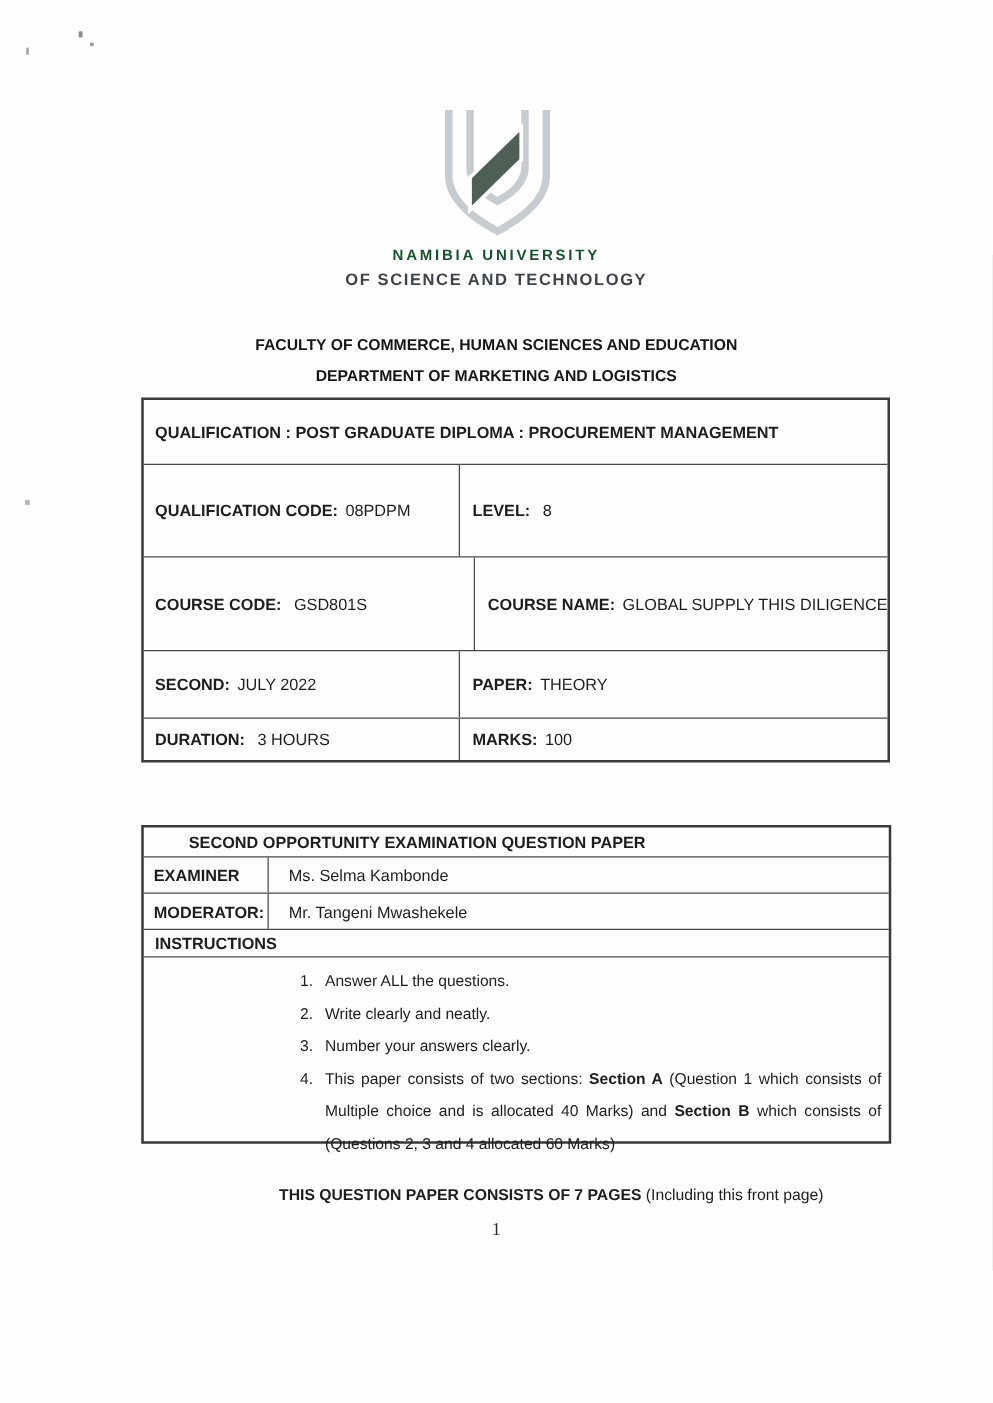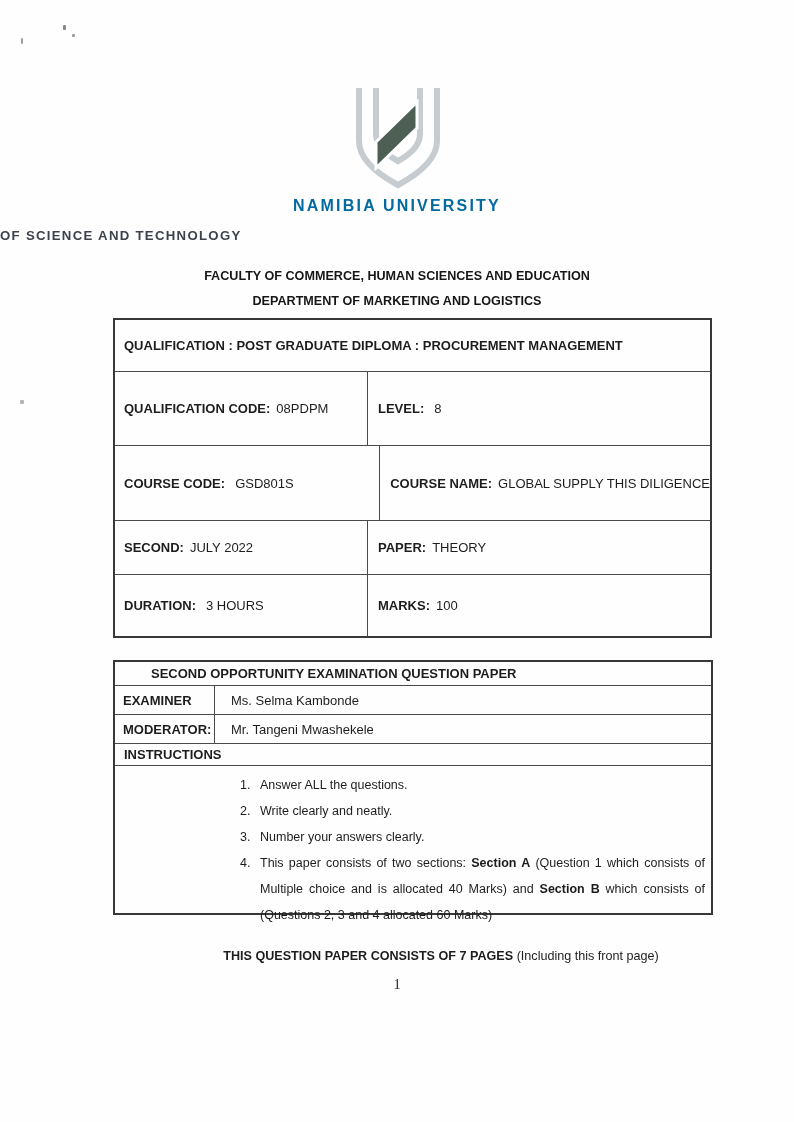--- a/index.html
+++ b/index.html
@@ -9,22 +9,22 @@
   
   .speck{position:absolute;background:#8a8a8a;border-radius:1px;}
   .s1{left:63px;top:25px;width:3px;height:5px;}
   .s2{left:72px;top:34px;width:3px;height:3px;background:#9a9a9a;}
   .s3{left:21px;top:38px;width:2px;height:6px;background:#9f9f9f;}
   .s4{left:20px;top:400px;width:4px;height:4px;background:#b5b5b5;}
 
   
   .shield{position:absolute;left:352px;top:87px;width:92px;height:102px;}
   .wm1{position:absolute;left:0;top:197px;width:100%;text-align:center;
-       font-weight:bold;font-size:16px;letter-spacing:2.2px;color:#0369a1;}
-  .wm2{position:absolute;left:0;top:228px;width:100%;text-align:left;
+       font-weight:bold;font-size:12px;letter-spacing:2.2px;color:#14532d;}
+  .wm2{position:absolute;left:0;top:216px;width:100%;text-align:center;
        font-weight:bold;font-size:13.2px;letter-spacing:1.3px;color:#3d434c;}
 
   .faculty{position:absolute;left:0;top:269px;width:100%;text-align:center;
            font-weight:bold;font-size:12.6px;color:#161616;}
   .department{position:absolute;left:0;top:294px;width:100%;text-align:center;
            font-weight:bold;font-size:12.6px;color:#161616;}
 
   
   .tbl{position:absolute;box-sizing:border-box;border:2px solid #383838;background:#fefefe;}
   .t1{left:113px;top:318px;width:599px;}
@@ -33,21 +33,21 @@
   .row + .row{border-top:1px solid #4a4a4a;}
   .cell{display:flex;align-items:center;box-sizing:border-box;font-size:13px;}
   .lbl{font-weight:bold;white-space:pre;}
   .val{margin-left:6px;white-space:pre;}
   .gapwide{margin-left:10px;}
 
   .t1 .r1{height:51px;}
   .t1 .r2{height:74px;}
   .t1 .r3{height:75px;gap:24px;}
   .t1 .r4{height:54px;}
-  .t1 .r5{height:62px;}
+  .t1 .r5{height:34px;}
   .t1 .c-left{width:252px;padding-left:9px;}
   .t1 .c-right{flex:1;border-left:1px solid #4a4a4a;padding-left:10px;}
   .t1 .span-cell{flex:1;padding-left:9px;}
 
   .t2 .rt{height:23px;padding-left:27px;}
   .t2 .rp{height:29px;}
   .t2 .ri{height:22px;}
   .t2 .rl{height:148px;display:block;}
   .t2 .c1{width:100px;padding-left:8px;border-right:1px solid #4a4a4a;font-weight:bold;}
   .t2 .c2{flex:1;padding-left:16px;}

